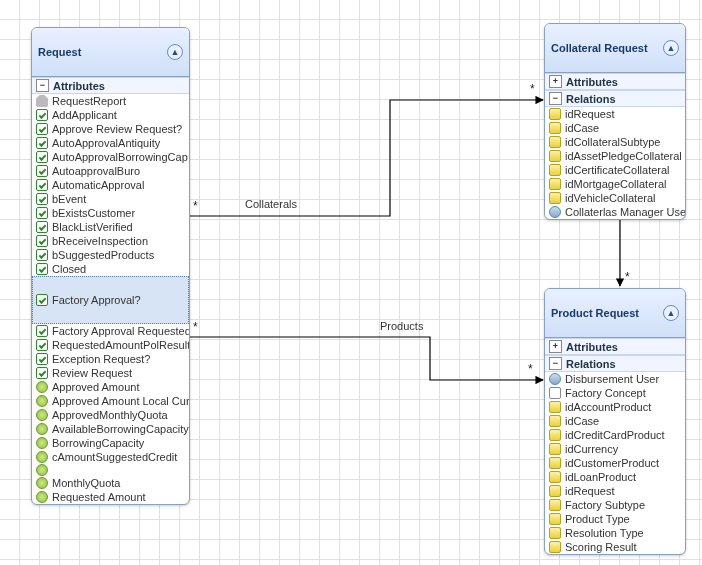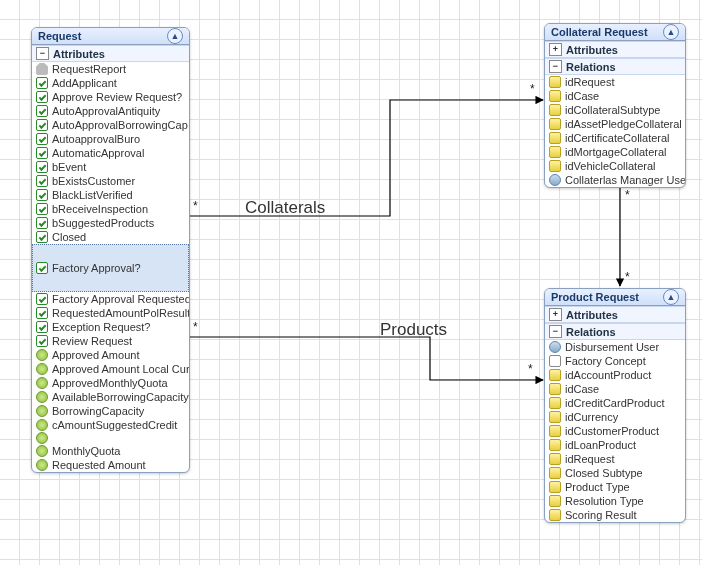--- a/index.html
+++ b/index.html
@@ -2,39 +2,39 @@
 <html><head>
 <meta charset="utf-8">
 <style>
 html,body{margin:0;padding:0;font-family:Tahoma,Arial,sans-serif;font-size:11px;color:#333;background:#fff}
 .canvas{position:relative;width:702px;height:565px;
   background-image:linear-gradient(#e0e0e0 1px,transparent 1px),linear-gradient(90deg,#e0e0e0 1px,transparent 1px);
   background-size:20px 20px;background-position:-1px -1px}
 .entity{position:absolute;background:#fff;border:1px solid #8aa0c0;border-radius:6px;
   box-shadow:0 1px 3px rgba(0,0,0,.2);overflow:hidden}
 .ent-head{background:linear-gradient(#e8f0ff,#d0e0f8);border-bottom:1px solid #8aa0c0;
-  font-weight:bold;color:#1a3a6a;padding:0 6px;display:flex;align-items:center;justify-content:space-between}
+  font-weight:bold;color:#1a3a6a;padding:16px 6px;display:flex;align-items:center;justify-content:space-between}
 .ent-head .title{flex:1}
 .chev{width:14px;height:14px;border:1px solid #6a8abf;border-radius:50%;background:#eaf2ff;
   display:inline-flex;align-items:center;justify-content:center;font-size:9px;color:#2a4a8a}
 .section{display:flex;align-items:center;background:#f0f5ff;border-top:1px solid #c8d6ee;
   border-bottom:1px solid #c8d6ee;padding:1px 4px;font-weight:bold;color:#234}
 .pm{width:11px;height:11px;border:1px solid #888;background:#fff;display:inline-flex;
   align-items:center;justify-content:center;font-size:9px;line-height:1;margin-right:4px;color:#333}
 .row{display:flex;align-items:center;padding:0 4px;line-height:14px;white-space:nowrap;overflow:hidden}
 .row.selected{background:#d7e4f5;border:1px dotted #5a7aaa;padding:16px 3px}
 .ico{width:12px;height:12px;margin-right:4px;display:inline-block;flex-shrink:0;border-radius:2px}
 .i-clip{background:#bbb;clip-path:polygon(30% 0,70% 0,100% 30%,100% 100%,0 100%,0 30%)}
 .i-chk{background:#fff;border:1px solid #2a8a2a;box-sizing:border-box;position:relative}
 .i-chk::after{content:"";position:absolute;left:2px;top:3px;width:5px;height:2px;border-left:2px solid #2a8a2a;border-bottom:2px solid #2a8a2a;transform:rotate(-45deg)}
 .i-cur{background:radial-gradient(circle at 50% 50%,#cfe88a,#8abf3a);border:1px solid #6a9a2a;border-radius:50%;box-sizing:border-box}
 .i-rel{background:linear-gradient(#fff2a0,#e8d040);border:1px solid #b8a020;box-sizing:border-box}
 .i-usr{background:linear-gradient(#cde,#8ac);border:1px solid #58a;border-radius:50%;box-sizing:border-box}
 .i-txt{background:#fff;border:1px solid #888;box-sizing:border-box}
-.edge-lbl{position:absolute;font-size:17px;color:#333;background:transparent}
+.edge-lbl{position:absolute;font-size:11px;color:#333;background:transparent}
 .star{position:absolute;font-size:12px;color:#222}
 svg.arrows{position:absolute;left:0;top:0;width:702px;height:565px;pointer-events:none}
 </style>
 </head>
 <body>
 <div class="canvas">
 
 <svg class="arrows">
   <defs>
     <marker id="arr" viewBox="0 0 10 10" refX="9" refY="5" markerWidth="7" markerHeight="7" orient="auto">
@@ -274,21 +274,21 @@
         <div class="row">
           <span class="ico i-rel"></span>
           <span>idLoanProduct</span>
         </div>
         <div class="row">
           <span class="ico i-rel"></span>
           <span>idRequest</span>
         </div>
         <div class="row">
           <span class="ico i-rel"></span>
-          <span>Closed Subtype</span>
+          <span>Factory Subtype</span>
         </div>
         <div class="row">
           <span class="ico i-rel"></span>
           <span>Product Type</span>
         </div>
         <div class="row">
           <span class="ico i-rel"></span>
           <span>Resolution Type</span>
         </div>
         <div class="row">

